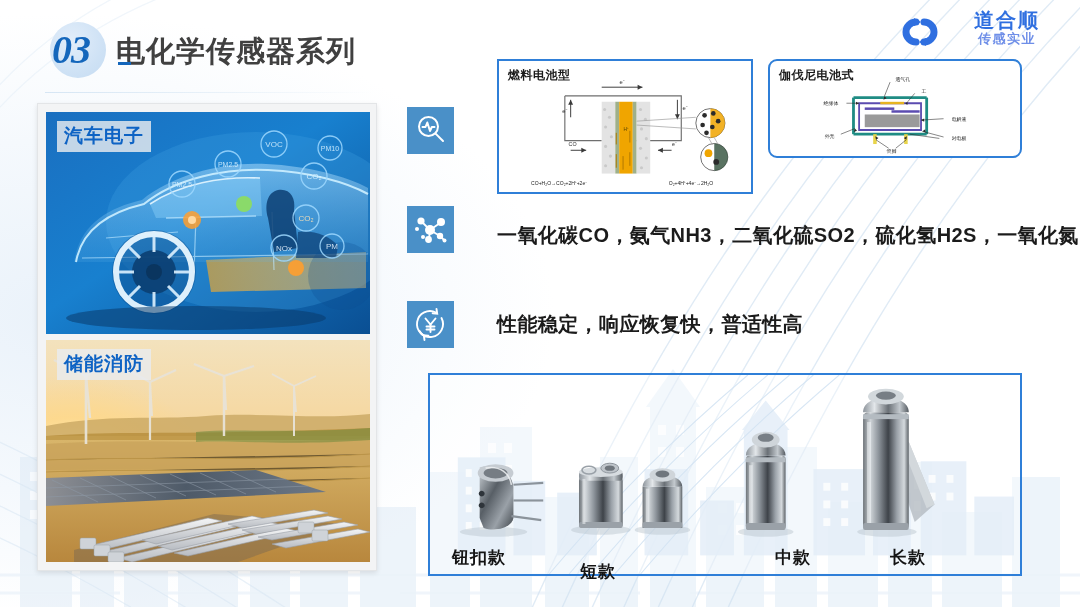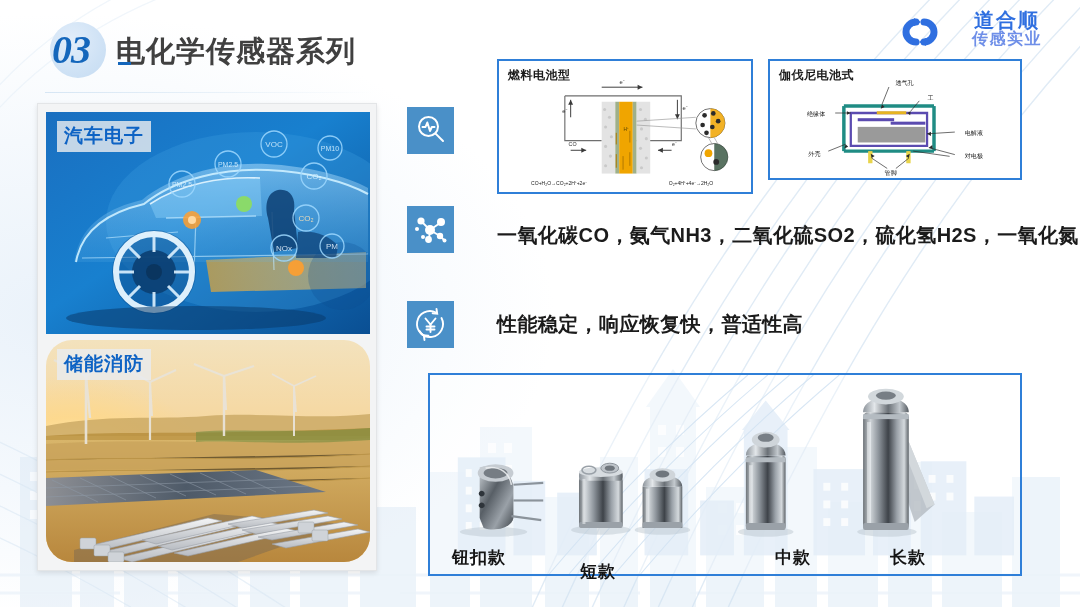--- a/index.html
+++ b/index.html
@@ -44,45 +44,45 @@
   }
   .title-rule{
     position:absolute;left:45px;top:92px;width:330px;height:1px;
     background:linear-gradient(90deg,#d6e6f4,rgba(214,230,244,0));
   }
   
   .logo{position:absolute;right:18px;top:10px;width:170px;height:46px;text-align:center;}
   .logo-mark{position:absolute;left:0;top:2px;width:56px;height:40px;}
   .logo-txt{position:absolute;left:60px;top:0;width:110px;}
   .logo-main{font-size:20px;font-weight:bold;color:#2f6fe0;letter-spacing:2px;line-height:21px;}
-  .logo-sub{font-size:16px;font-weight:bold;color:#6f8fe8;letter-spacing:1.5px;line-height:16px;}
+  .logo-sub{font-size:13px;font-weight:bold;color:#6f8fe8;letter-spacing:1.5px;line-height:16px;}
 
   
   .photo-col{position:absolute;left:37px;top:103px;width:340px;height:468px;
     background:#f3f4f5;border:1px solid #e3e5e7;box-shadow:0 2px 5px rgba(0,0,0,.10);padding:8px;box-sizing:border-box;}
   .photo{position:relative;width:324px;height:222px;overflow:hidden;}
-  .photo + .photo{margin-top:6px;border-radius:26px;}
+  .photo + .photo{margin-top:6px;}
   .photo-label{
     position:absolute;left:11px;top:9px;padding:2px 7px 3px 7px;
     background:rgba(233,236,239,.82);
     color:#0e63c4;font-size:19px;font-weight:bold;letter-spacing:1px;z-index:4;
   }
   .photo-svg{position:absolute;inset:0;width:100%;height:100%;display:block;}
 
   
   .feat-icon{position:absolute;width:47px;height:47px;background:#4a90c8;}
   .feat-icon svg{position:absolute;inset:0;width:100%;height:100%;}
   .ic1{left:407px;top:107px;}
   .ic2{left:407px;top:206px;}
   .ic3{left:407px;top:301px;}
 
   
   .diag{position:absolute;border:2px solid #2f7fd8;background:#ffffff;box-sizing:border-box;}
   .diag1{left:497px;top:59px;width:256px;height:135px;}
-  .diag2{left:768px;top:59px;width:254px;height:121px;}
+  .diag2{left:768px;top:59px;width:254px;height:99px;border-radius:9px;}
   .diag-title{position:absolute;left:9px;top:6px;font-size:12px;font-weight:bold;color:#1b1b1b;letter-spacing:.5px;}
   .diag-svg{position:absolute;left:0;top:0;width:100%;height:100%;}
 
   
   .line-text{position:absolute;font-size:20px;font-weight:bold;color:#1b1b1b;letter-spacing:.4px;white-space:nowrap;}
   .txt1{left:497px;top:222px;}
   .txt2{left:497px;top:311px;}
 
   
   .prod-panel{position:absolute;left:428px;top:373px;width:594px;height:203px;

